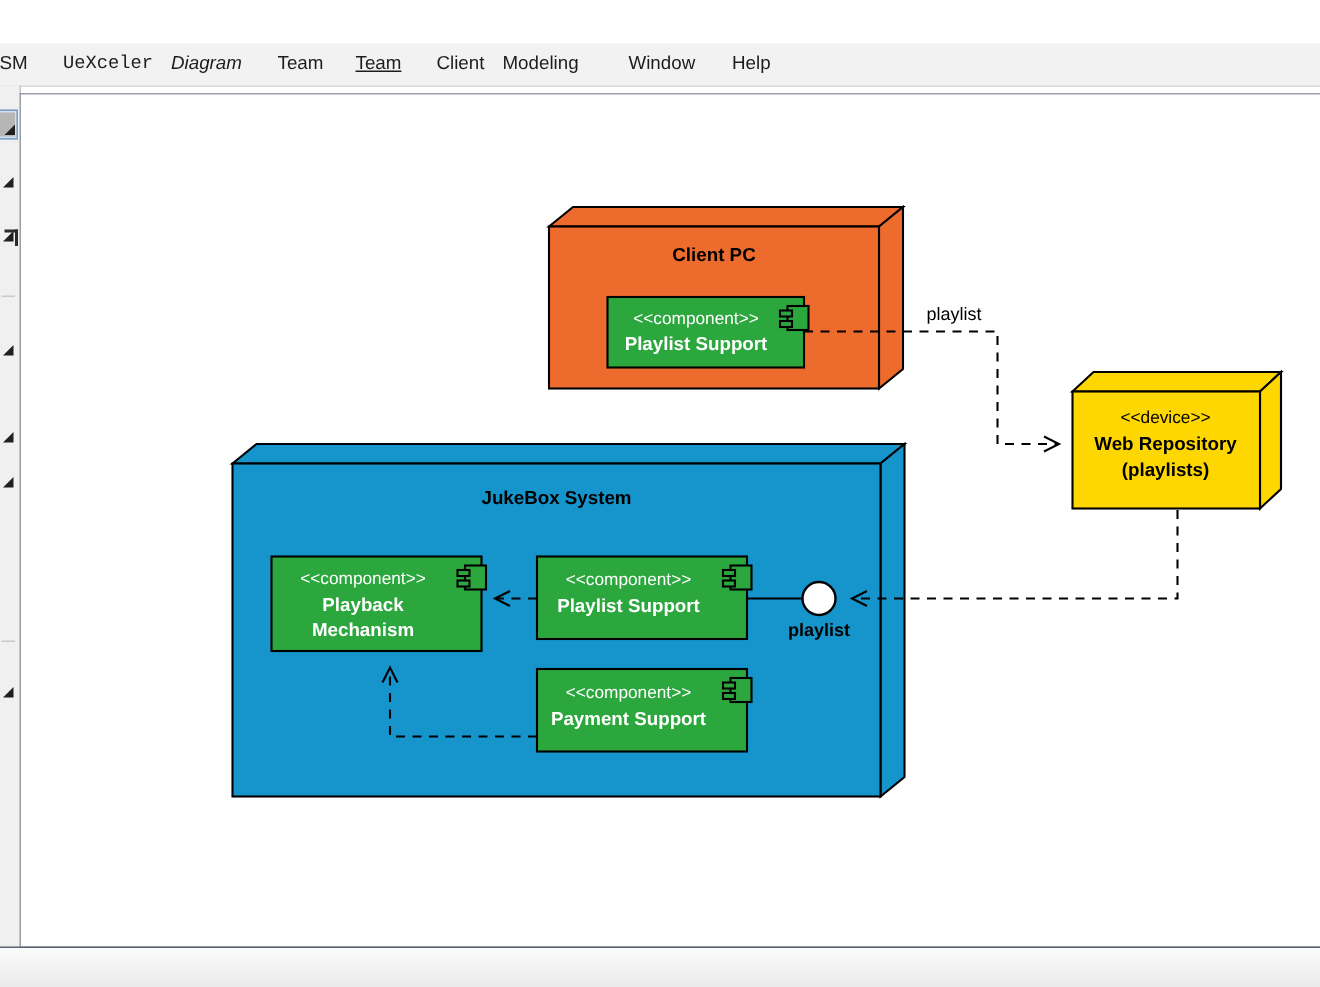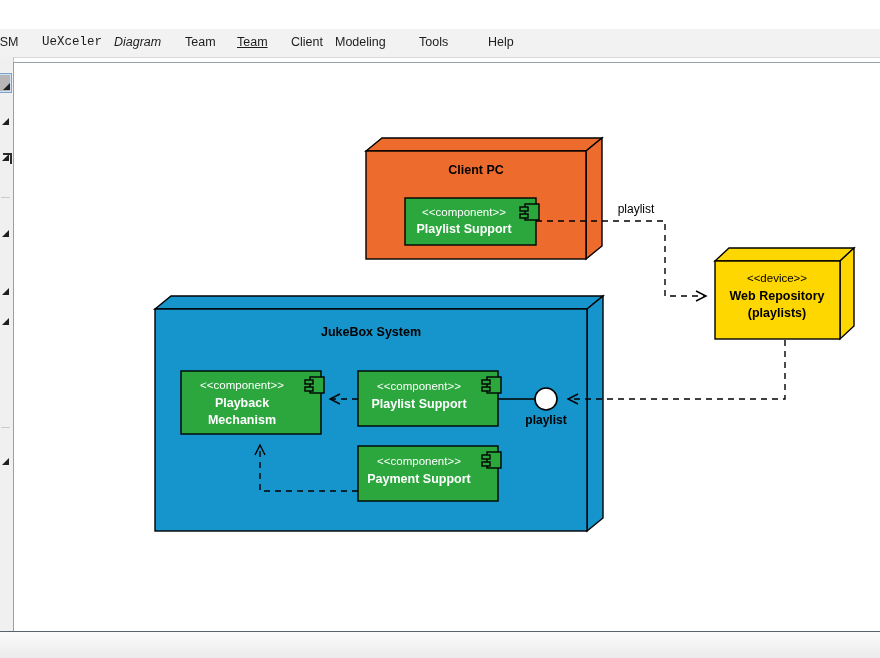--- a/index.html
+++ b/index.html
@@ -129,21 +129,21 @@
 
 
   <div class="menubar" id="menubar">
       <div class="menu-item" style="left: -8px;">TSM</div>
       <div class="menu-item" style="left: 42px; font-family: Liberation Mono, monospace;">UeXceler</div>
       <div class="menu-item" style="left: 114px; font-style: italic;">Diagram</div>
       <div class="menu-item" style="left: 185px;">Team</div>
       <div class="menu-item" style="left: 237px; text-decoration: underline;">Team</div>
       <div class="menu-item" style="left: 291px;">Client</div>
       <div class="menu-item" style="left: 335px;">Modeling</div>
-      <div class="menu-item" style="left: 419px;">Tools</div>
+      <div class="menu-item" style="left: 419px;">Window</div>
       <div class="menu-item" style="left: 488px; text-align: center;">Help</div>
     </div>
 
   <div class="toolstrip" id="toolstrip">
     <div class="tool-sep" style="top:140px;"></div>
     <div class="tool-sep" style="top:370px;"></div>
   <div class="tool-icon corner selected" style="top: 16px;">
         <span class="tri"></span>
       </div>
       <div class="tool-icon corner" style="top: 52px;">

